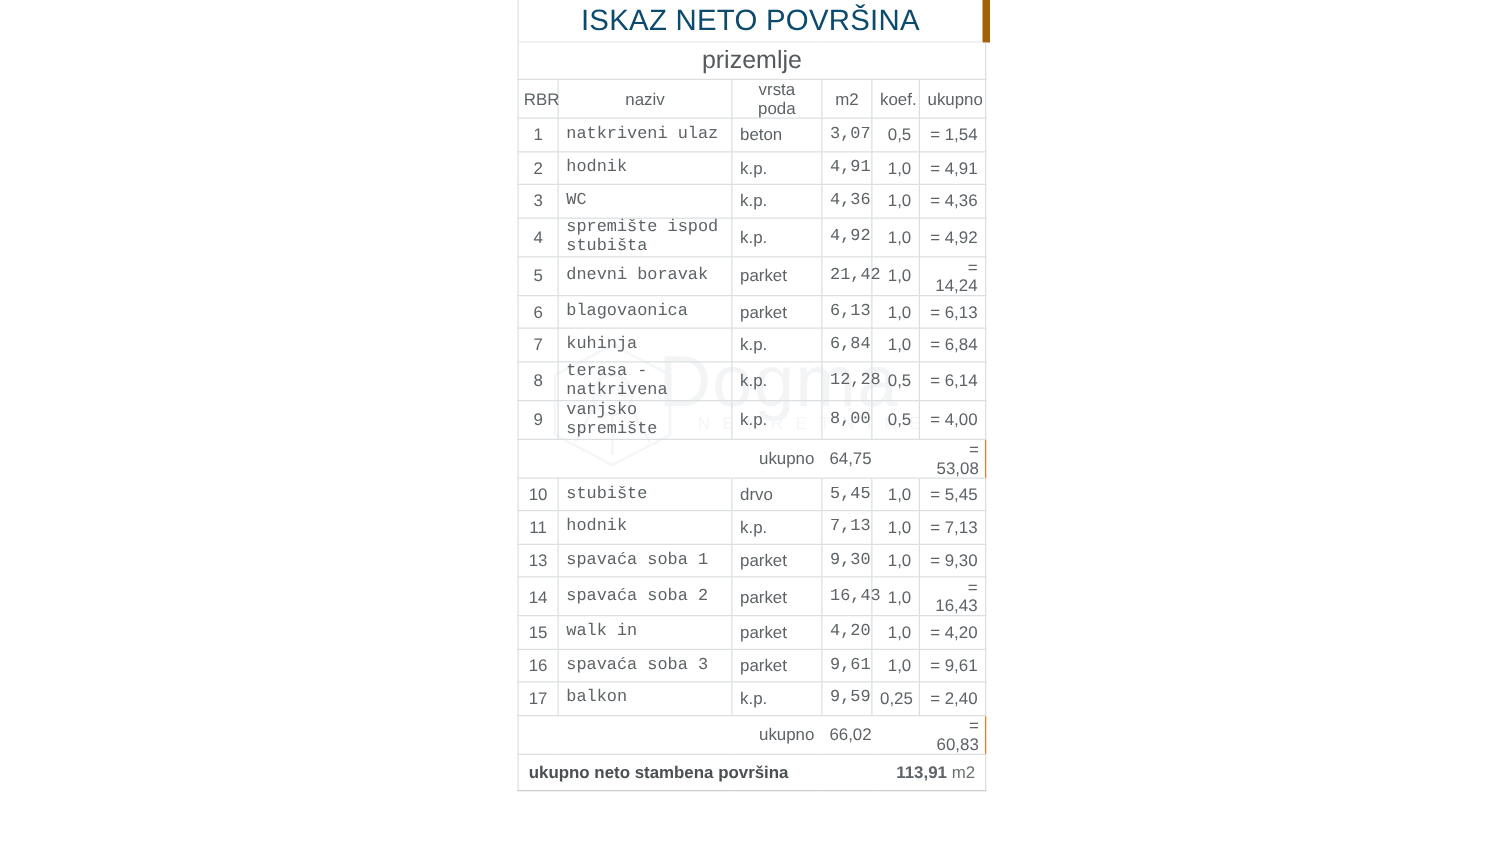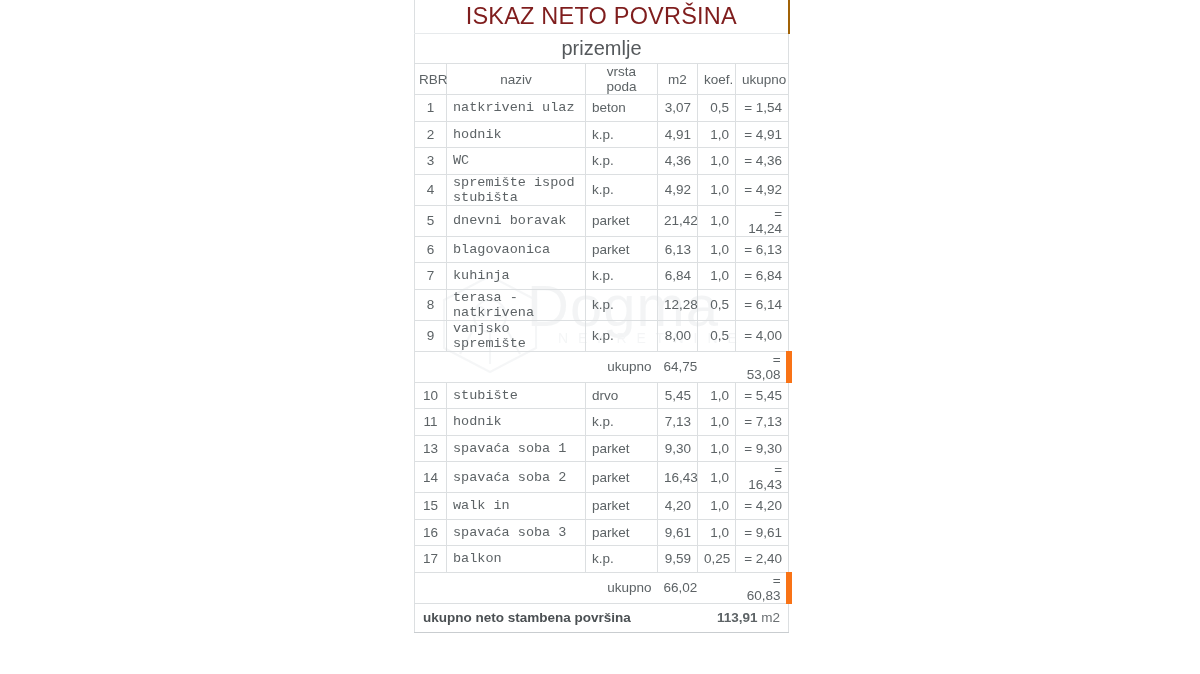--- a/index.html
+++ b/index.html
@@ -87,23 +87,23 @@
   col.c-vrsta  { width: 72px; }
   col.c-m2     { width: 40px; }
   col.c-koef   { width: 38px; }
   col.c-ukupno { width: 53px; }
 
   
   tr.title-row td {
     height: 33px;
     text-align: center;
     font-size: 23.5px;
-    color: #7f1d1d;
+    color: #0c4a6e;
     border-left: 1px solid #dcdfe1;
-    border-right: 2px solid #a16207;
+    border-right: 6px solid #a16207;
     border-top: none;
     border-bottom: 1px solid #e7eaec;
     letter-spacing: 0.2px;
   }
   
   tr.floor-row td {
     height: 29px;
     text-align: center;
     font-size: 20px;
     color: #55595c;
@@ -119,37 +119,37 @@
     font-size: 13.5px;
     color: #5d6366;
   }
   tr.head-row td.h-rbr { text-align: left; padding-left: 4px; }
 
   
   tr.data-row td { height: 25.5px; }
   td.cell-rbr    { text-align: center; }
   td.cell-naziv  { text-align: left; font-family: Liberation Mono, monospace; }
   td.cell-vrsta  { text-align: left; }
-  td.cell-m2     { text-align: right; padding-right: 5px; }
+  td.cell-m2     { text-align: right; padding-right: 5px; font-family: Liberation Mono, monospace; }
   td.cell-koef   { text-align: right; padding-right: 5px; }
   td.cell-ukupno { text-align: right; padding-right: 5px; }
 
   
   tr.subtotal-row td {
     height: 27px;
     border-left: none;
     border-right: none;
     border-top: 1px solid #dcdfe1;
     border-bottom: 1px solid #dcdfe1;
   }
   tr.subtotal-row td.st-blank  { border-left: 1px solid #dcdfe1; }
   tr.subtotal-row td.st-label  { text-align: right; padding-right: 6px; }
   tr.subtotal-row td.st-m2     { text-align: right; padding-right: 5px; margin-left: 36px; }
   tr.subtotal-row td.st-koef   { text-align: right; }
-  tr.subtotal-row td.st-ukupno { text-align: right; padding-right: 5px; border-right: 6px solid #f97316; }
+  tr.subtotal-row td.st-ukupno { text-align: right; padding-right: 5px; border-right: 1px solid #f97316; }
 
   
   tr.foot-row td {
     height: 28px;
     border-left: 1px solid #dcdfe1;
     border-right: 1px solid #dcdfe1;
     border-top: 1px solid #c9cdd0;
     border-bottom: 1px solid #c9cdd0;
     padding: 0 8px;
     font-size: 13.5px;

